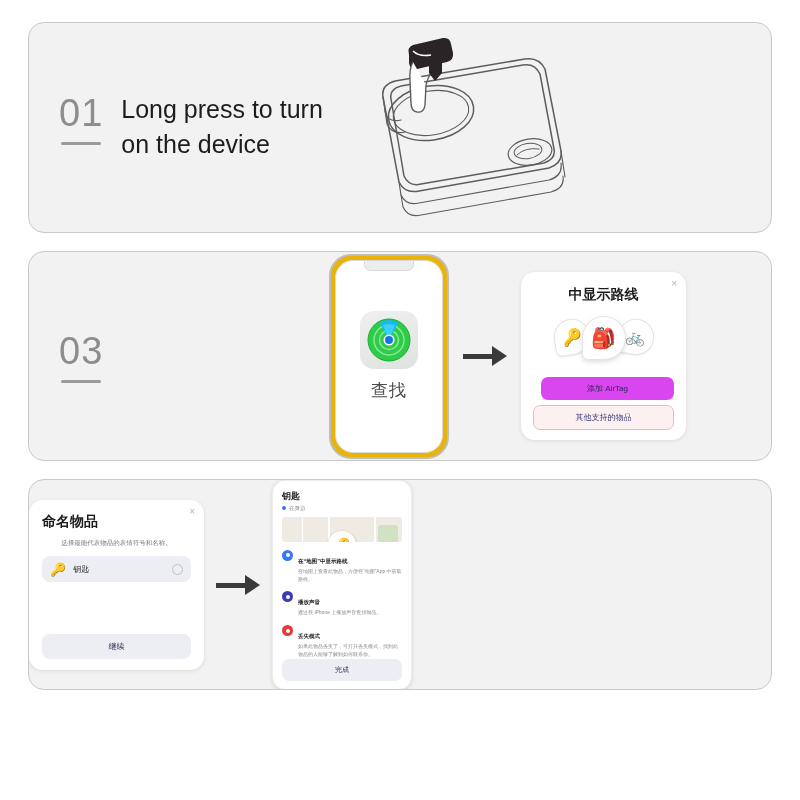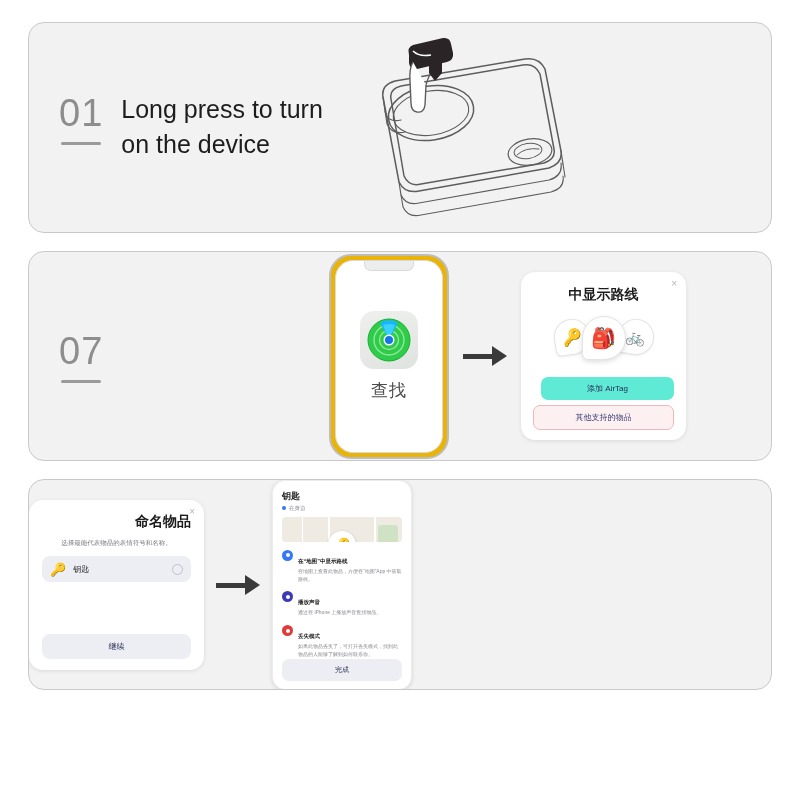--- a/index.html
+++ b/index.html
@@ -174,21 +174,21 @@
   .bubble.b2{width:42px;height:42px;font-size:20px;z-index:3;box-shadow:0 2px 5px rgba(0,0,0,.13);}
   .bubble.b3{transform:rotate(8deg) translateX(-8px);z-index:1;}
   .dlg-btn{
     border-radius:7px;
     text-align:center;
     font-size:8px;
     padding:6px 0;
     margin-top:5px;
     color:#2b2b55;
   }
-  .dlg-btn.plain{background:#5eead4;margin-left:8px;}
+  .dlg-btn.plain{background:#d946ef;margin-left:8px;}
   .dlg-btn.outlined{
     background:#fdf0f1;
     border:1px solid #eab8bd;
     color:#3b3b7a;
   }
 
   
   .s3-row{
     display:flex;align-items:center;
     height:100%;gap:12px;
@@ -197,21 +197,21 @@
   .name-dialog{
     width:175px;height:170px;
     background:#fff;border-radius:14px;
     position:relative;box-sizing:border-box;
     padding:13px 13px 11px;
     display:flex;flex-direction:column;
     box-shadow:0 1px 4px rgba(0,0,0,.10);
     flex:0 0 auto;
   }
   .nd-title{
-    text-align:right;font-size:14px;font-weight:bold;color:#1c1c1c;
+    text-align:left;font-size:14px;font-weight:bold;color:#1c1c1c;
   }
   .nd-sub{
     font-size:6.5px;color:#79797f;
     text-align:center;margin-top:7px;line-height:1.5;
   }
   .nd-field{
     margin-top:9px;
     background:#eceef3;
     border-radius:8px;
     height:26px;
@@ -330,21 +330,21 @@
             <path d="M66 22 Q72 28 84 26" fill="none" stroke="#ffffff" stroke-width="1.6"></path>
           </g>
         </svg>
       </div>
     </div>
   </div>
 
   <div class="step-card">
     <div class="step-left">
       <div class="step-num-wrap">
-        <div class="step-num">07</div>
+        <div class="step-num">03</div>
         <div class="step-rule"></div>
       </div>
     </div>
     <div class="step-art">
       <div class="s2-row">
 
         <div class="phone">
           <div class="phone-inner">
             <div class="notch"></div>
             <div class="app-icon">

